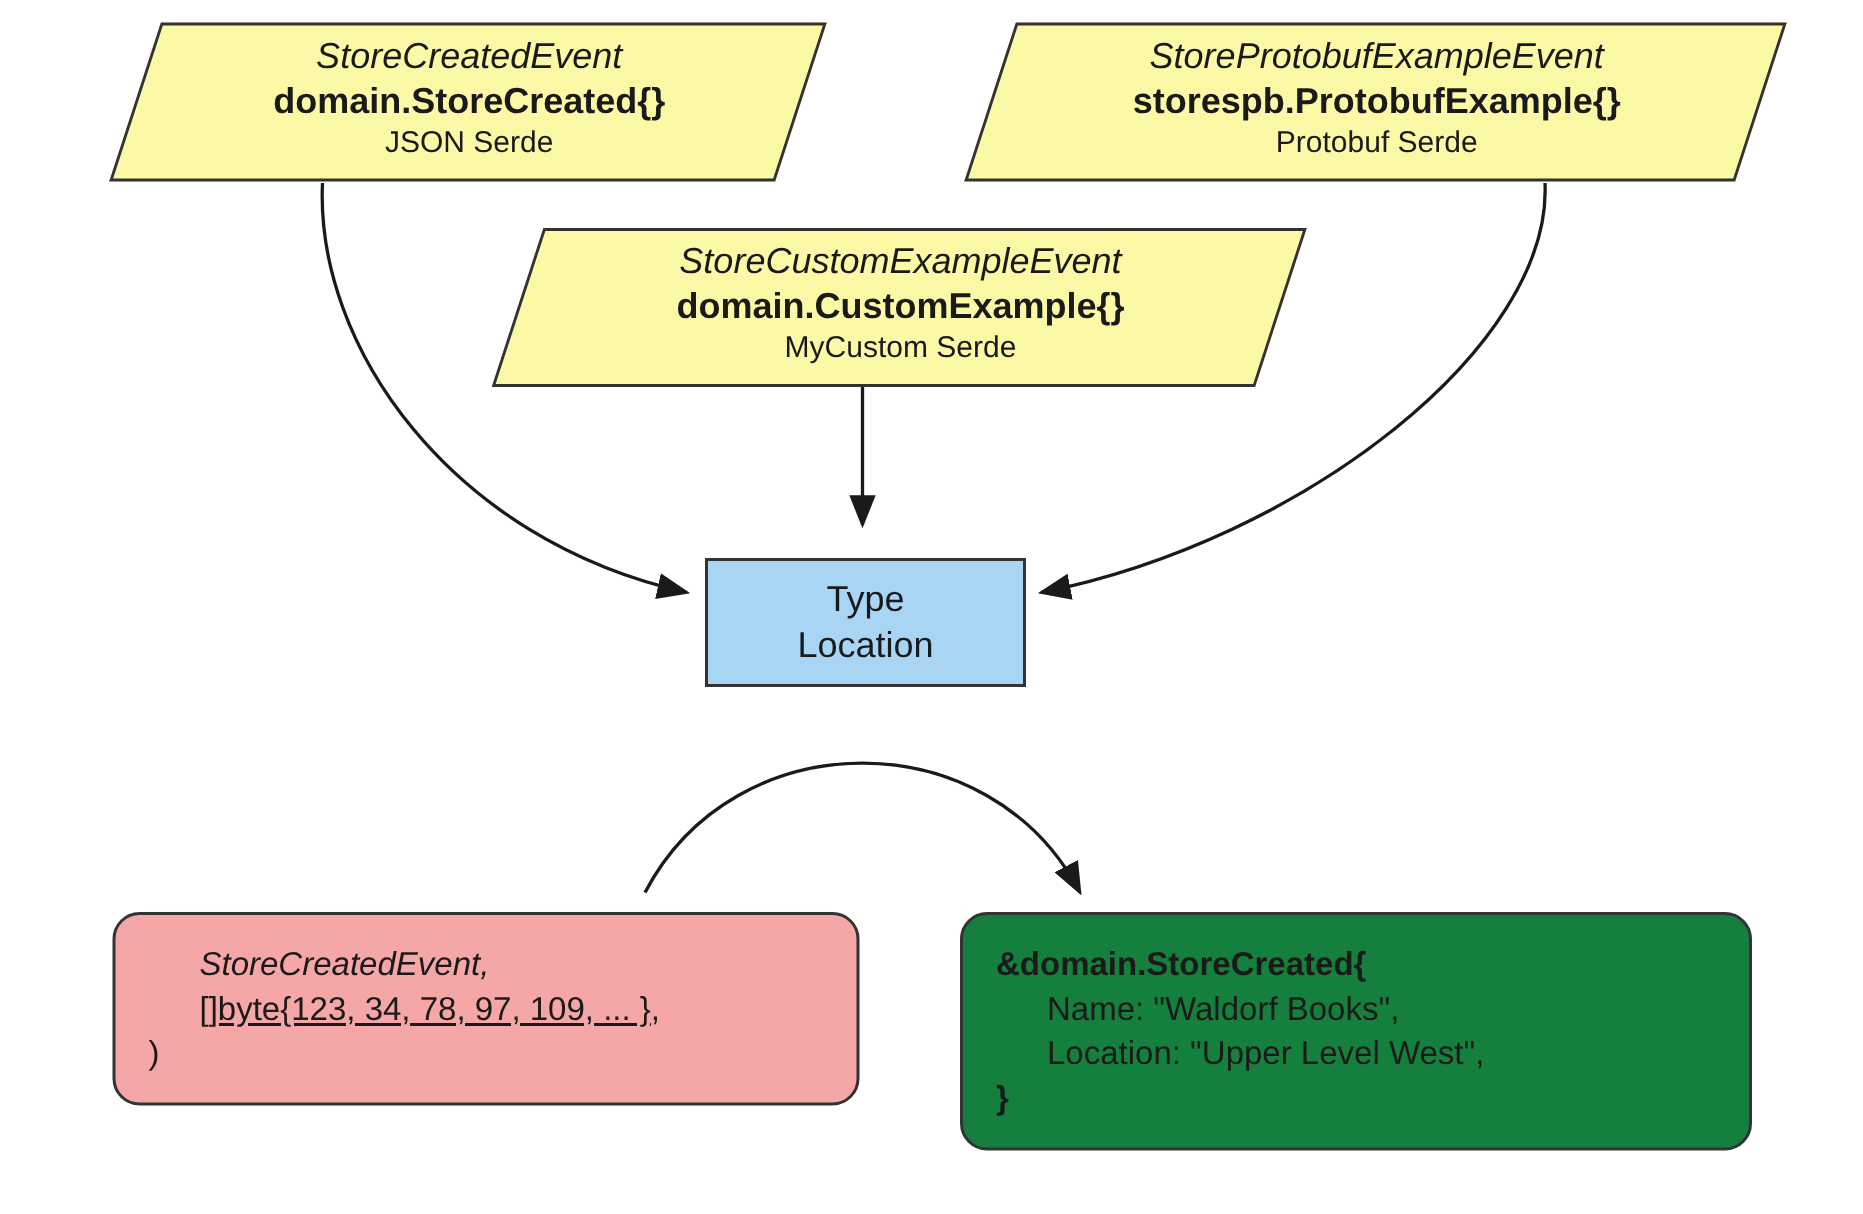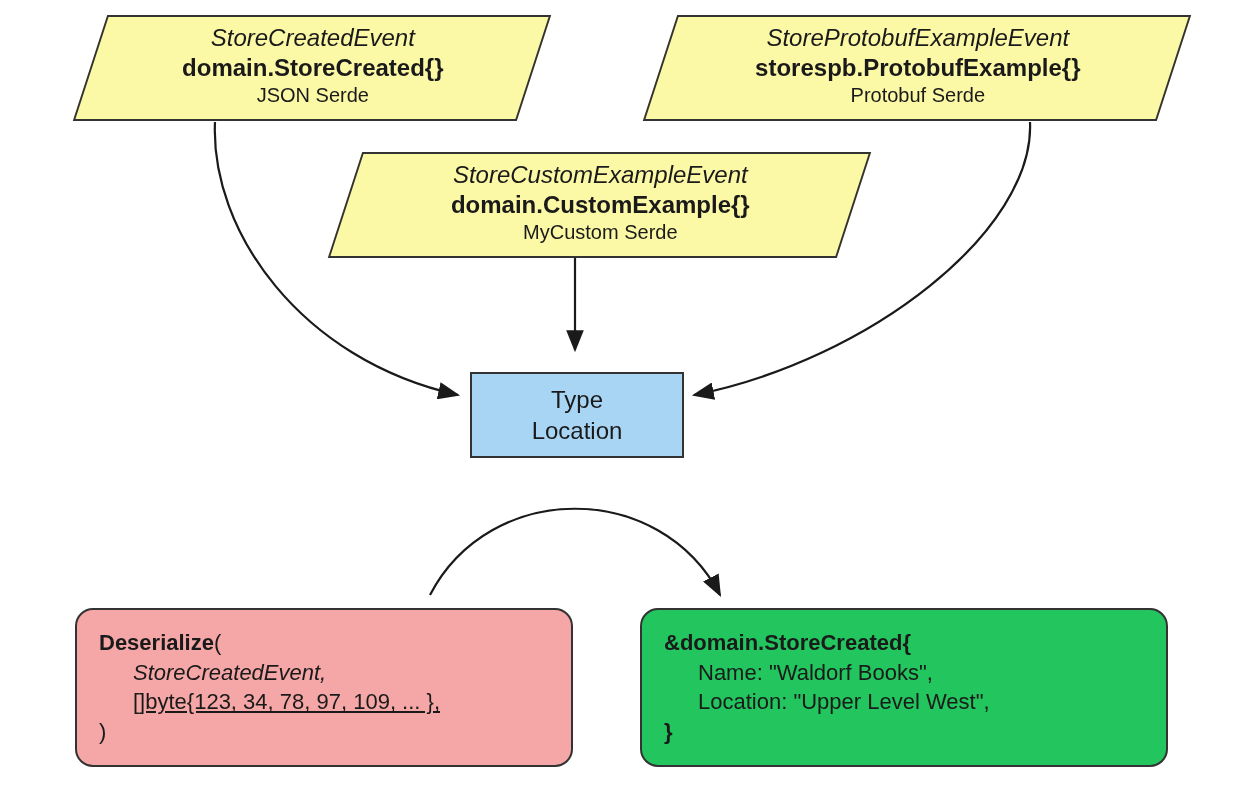--- a/index.html
+++ b/index.html
@@ -47,21 +47,21 @@
   }
   .rounded-box {
     position: absolute;
     border: 2px solid #333333;
     border-radius: 18px;
     padding: 18px 22px 18px 22px;
     font-size: 22px;
     line-height: 1.35;
   }
   .deser-box { background: #f5a6a6; }
-  .result-box { background: #22c55e; }
+  .result-box { background: #15803d; }
   .bold { font-weight: bold; }
   .ital { font-style: italic; }
   svg.arrows {
     position: absolute;
     left: 0; top: 0;
     width: 1242px; height: 809px;
     pointer-events: none;
   }
 </style>
 </head>
@@ -94,23 +94,20 @@
   </div>
 
   <div class="rect type-registry" style="left:470px; top:348px; width:210px; height:82px;margin-top:24px;">
     <div>
       <div>Type</div>
       <div>Location</div>
     </div>
   </div>
 
   <div class="rounded-box deser-box" style="left:75px; top:608px; width:450px;">
-    <div>
-      <span class="bold">Deserialize</span><span>(</span>
-    </div>
     <div style="padding-left:34px;" class="ital">StoreCreatedEvent,</div>
     <div style="padding-left:34px;text-decoration:underline;">[]byte{123, 34, 78, 97, 109, ... },</div>
     <div>)</div>
   </div>
 
   <div class="rounded-box result-box" style="left:640px; top:608px; width:480px;">
     <div class="bold">&amp;domain.StoreCreated{</div>
     <div style="padding-left:34px;">Name: "Waldorf Books",</div>
     <div style="padding-left:34px;">Location: "Upper Level West",</div>
     <div class="bold">}</div>

